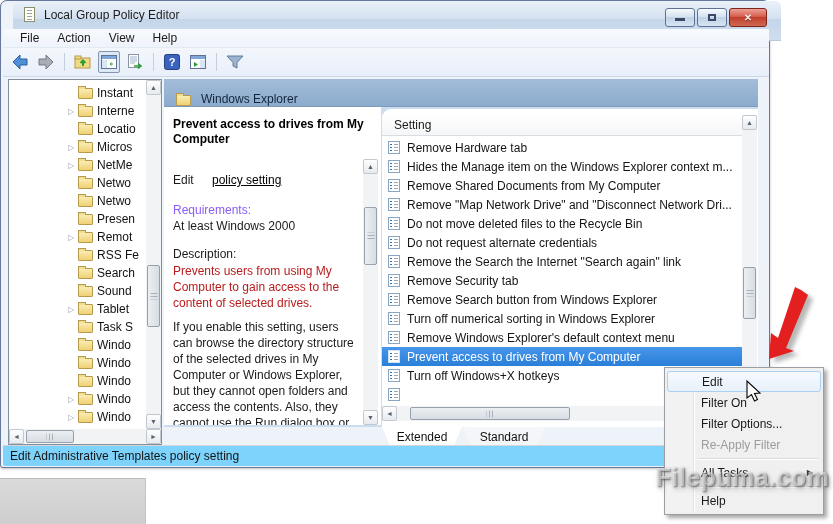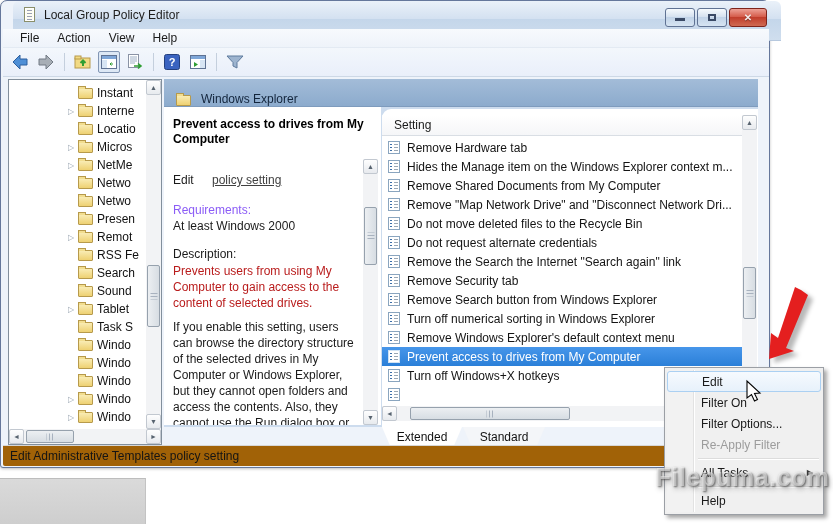--- a/index.html
+++ b/index.html
@@ -85,21 +85,21 @@
           border-bottom:1px solid #7e9bbd; display:flex; align-items:flex-end; padding-left:12px; }
   .band .folder { margin-right:10px; }
   .band-title { font-size:12px; color:#13253c; }
   .content-bg { position:absolute; left:163px; top:106px; width:594px; height:320px;
           background:#cddcee; }
   .midpane { position:absolute; left:163px; top:106px; width:217px; height:318px;
           background:#fff; overflow:hidden; }
   .mid-title { position:absolute; left:9px; top:10px; width:192px; font-size:12px;
           font-weight:bold; line-height:15px; color:#000; }
   .mid-edit { position:absolute; left:9px; top:66px; font-size:12px; color:#1a1a1a; }
-  .mid-edit a { color:#404040; text-decoration:underline;padding-left:15px; }
+  .mid-edit a { color:#000000; text-decoration:underline;padding-left:15px; }
   .mid-req-label { position:absolute; left:9px; top:96px; font-size:12px; color:#8b5cf6; }
   .mid-req { position:absolute; left:9px; top:112px; font-size:12px; color:#1a1a1a; }
   .mid-desc-label { position:absolute; left:9px; top:140px; font-size:12px; color:#1a1a1a; }
   .mid-p1 { position:absolute; left:9px; top:156px; width:184px; font-size:12px;
           line-height:16px; color:#b91c1c; }
   .mid-p2 { position:absolute; left:9px; top:212px; width:184px; font-size:12px;
           line-height:16px; color:#1a1a1a; }
 
   .listpane { position:absolute; left:381px; top:108px; width:376px; height:318px;
           background:#fff; border-top-left-radius:9px; overflow:hidden; }
@@ -120,21 +120,21 @@
   .lrow.sel .sicon { border-color:#cfe2f4; }
 
   
   .tab { position:absolute; top:426px; height:21px; background:#fff;
          clip-path:polygon(0 0,100% 0,calc(100% - 9px) 100%,9px 100%);
          filter:drop-shadow(0 0 1px #6e7a88);
          font-size:12px; color:#111; text-align:center; padding-top:3px; }
   .tab.inactive { background:#f4f6f9; }
 
   .statusbar { position:absolute; left:2px; top:444px; width:766px; height:21px;
-         background:#a16207; border-top:1px solid #d7d7d7; font-size:12px;
+         background:#7dd3fc; border-top:1px solid #d7d7d7; font-size:12px;
          color:#141414; padding:3px 0 0 7px; border-radius:0 0 2px 2px; }
 
   
   .ctx { position:absolute; left:664px; top:367px; width:160px; background:#f0f0f0;
          border:1px solid #9b9fa5; box-shadow:3px 3px 4px rgba(0,0,0,.35);
          padding:3px 2px; z-index:40; }
   .ctx::before { content:""; position:absolute; left:2px; top:2px; bottom:2px; width:26px;
          background:#f2f2f2; border-right:1px solid #e2e2e2; box-shadow:1px 0 0 #fff; }
   .citem { position:relative; height:21px; display:flex; align-items:center;
          padding-left:34px; font-size:12px; color:#1a1a1a; }

